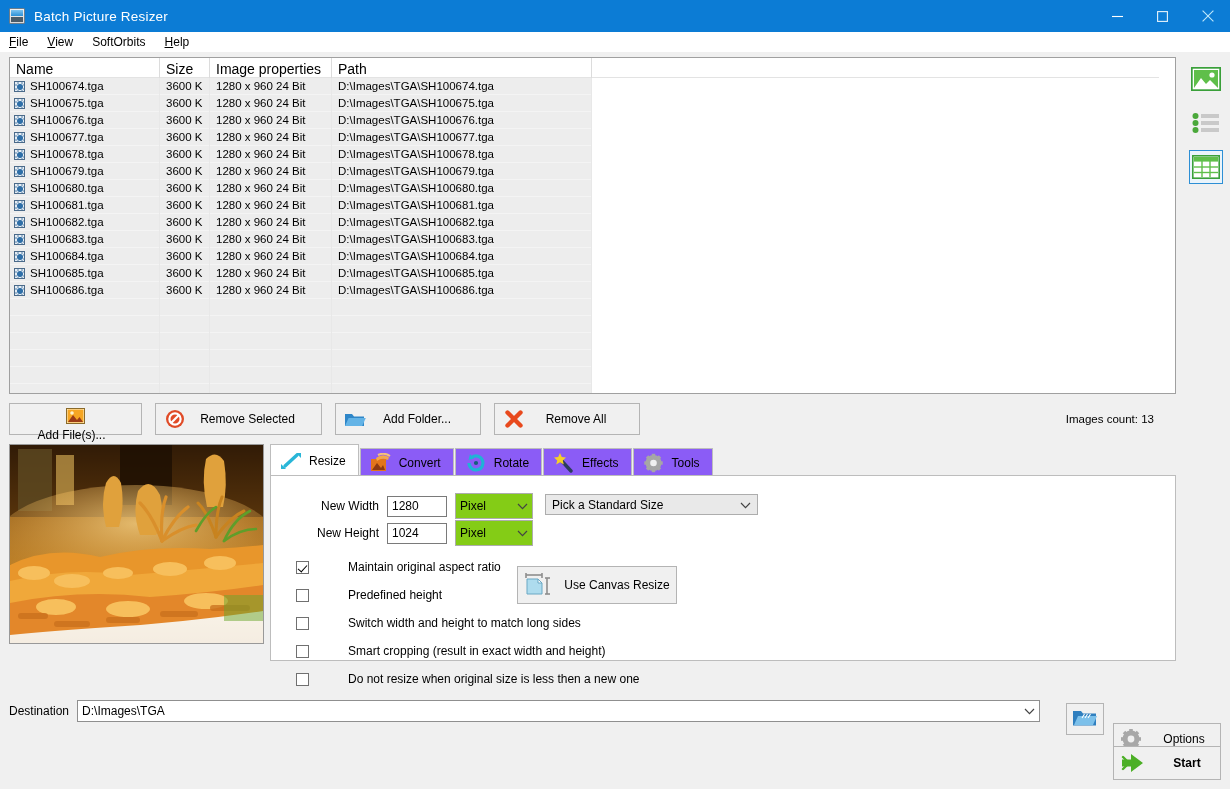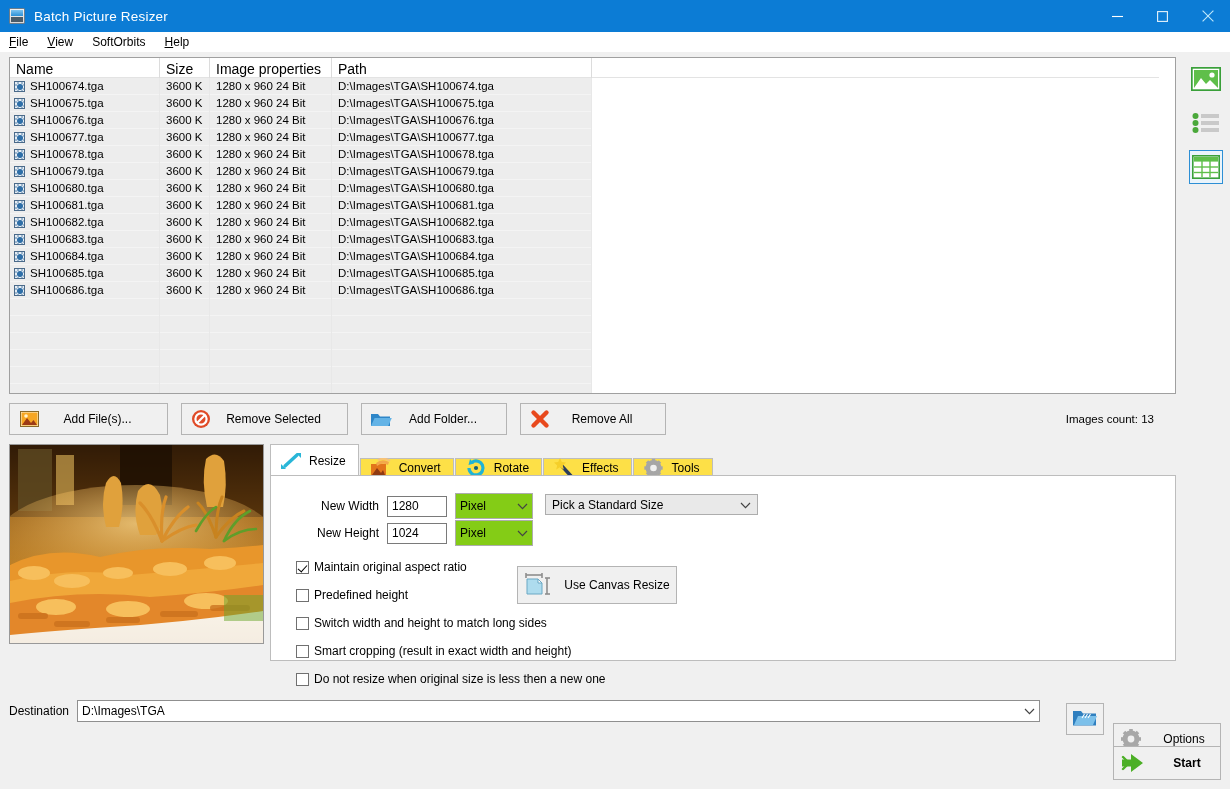--- a/index.html
+++ b/index.html
@@ -106,37 +106,37 @@
 
   
   .actions { display:flex; align-items:center; margin:8px 0 0 9px; height:34px; flex:none; }
   .btn {
     height:32px; border:1px solid #b4b4b4; background:#f0f0f0;
     display:flex; align-items:center; font-size:12px; cursor:default;
     margin-right:13px; padding:0 6px;
   }
   .btn .bi { width:26px; height:24px; flex:none; display:flex; align-items:center; justify-content:center; }
   .btn .bl { flex:1; text-align:center; padding:0 12px 0 4px; white-space:nowrap; }
-  .btn-addfiles { width:159px; }
+  .btn-addfiles { width:133px;flex-direction:column; }
   .btn-addfolder{ width:146px; }
   .btn-removesel{ width:167px; }
   .btn-removeall{ width:146px; }
   .imgcount { margin-left:auto; margin-right:28px; font-size:11.5px; white-space:nowrap; }
 
   
   .lower { display:flex; margin:8px 0 0 9px; flex:none; height:217px; }
   .preview {
     width:255px; height:200px; border:1px solid #999; flex:none;
     overflow:hidden; position:relative; background:#2b1405;
   }
   .tabsarea { flex:1; margin-left:6px; margin-right:6px; display:flex; flex-direction:column; min-width:0; }
   .tabstrip { display:flex; height:32px; flex:none; align-items:flex-end; }
   .tab {
-    height:18px; display:flex; align-items:center; padding:0 12px 0 8px;
-    background:#fde047; border:1px solid #bdbdbd; border-bottom:none;
+    height:28px; display:flex; align-items:center; padding:0 12px 0 8px;
+    background:#8b5cf6; border:1px solid #bdbdbd; border-bottom:none;
     font-size:12px; margin-right:1px; cursor:default; white-space:nowrap;
   }
   .tab.active { background:#fff; height:32px; border-color:#bdbdbd; }
   .tab .ti { width:24px; height:22px; margin-right:6px; flex:none; display:flex; align-items:center; justify-content:center; }
   .tabpanel {
     flex:1; background:#fff; border:1px solid #bdbdbd; border-top:1px solid #bdbdbd;
     margin-top:-1px; position:relative; padding:0;
   }
   .form-row { display:flex; align-items:center; position:absolute; }
   .lbl { font-size:12px; text-align:right; }
@@ -147,21 +147,21 @@
   }
   .tselect {
     border:1px solid #adadad; background:#84cc16; height:21px; font-size:12px;
     display:flex; align-items:center; padding:12px 4px; position:relative;
   }
   .tselect .cv { margin-left:auto; }
   .combo-wide {
     border:1px solid #adadad; background:#e9e9e9; height:21px; font-size:12px;
     display:flex; align-items:center; padding:0 6px;
   }
-  .cbrow { display:flex; align-items:center; position:absolute; }
+  .cbrow { display:flex; align-items:center; position:absolute;gap:34px; }
   .cbox {
     width:13px; height:13px; border:1px solid #707070; background:#fff;
     margin-right:5px; flex:none; position:relative;
   }
   .cbox.checked::after{
     content:""; position:absolute; left:3px; top:1px; width:4px; height:8px;
     border:solid #000; border-width:0 1.6px 1.6px 0; transform:rotate(42deg);
   }
   .cblabel { font-size:12px; white-space:nowrap; }
   .canvasbtn {

